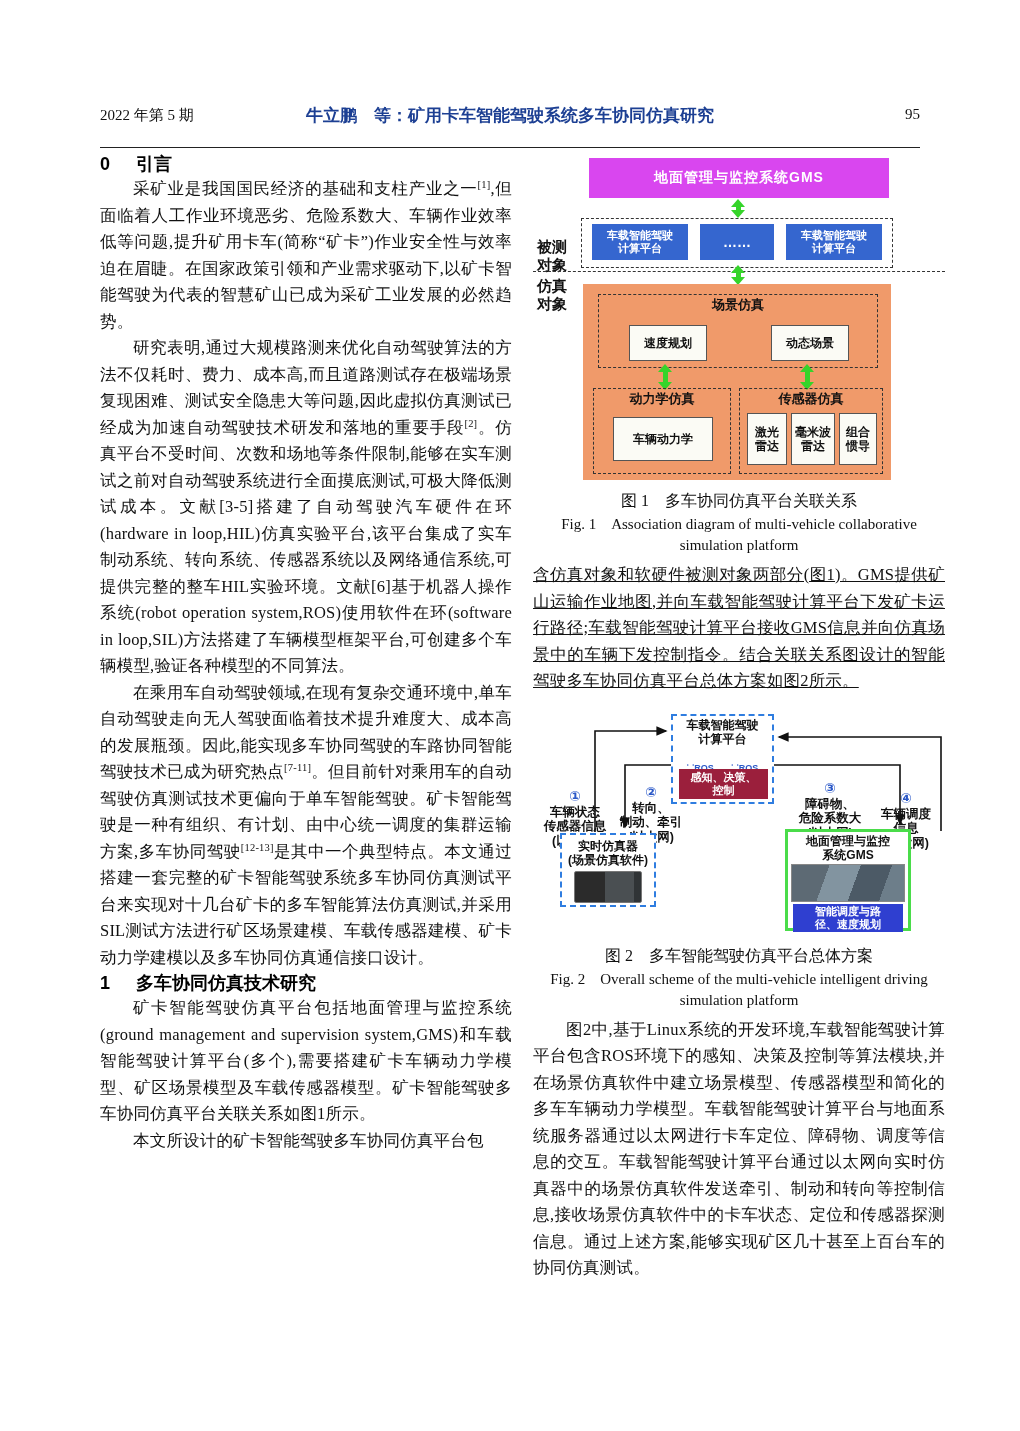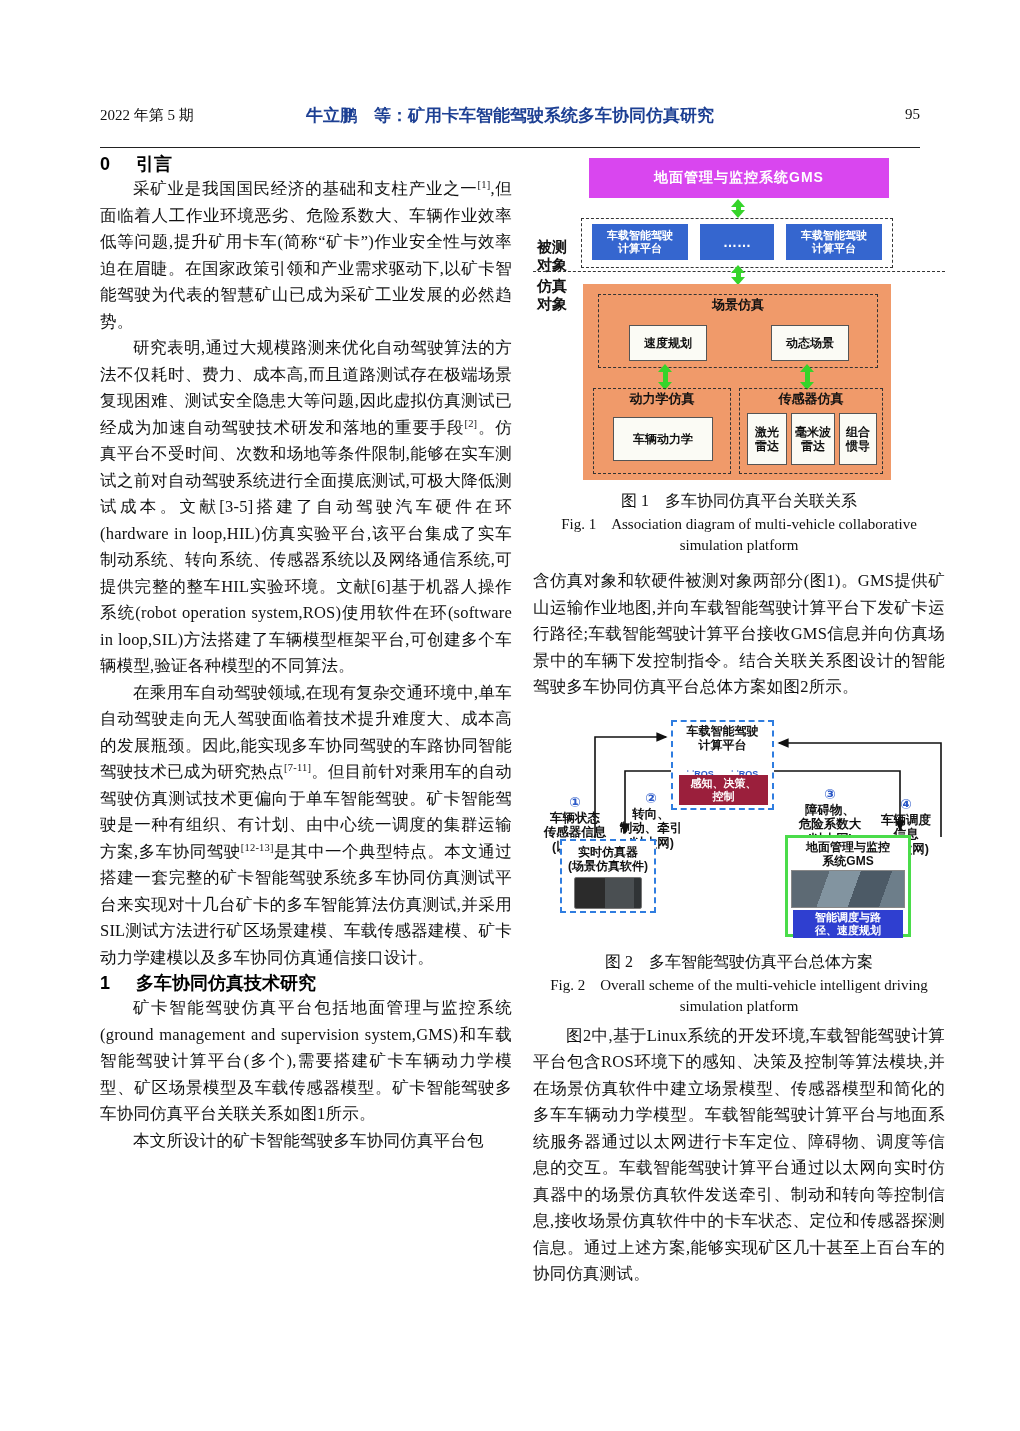--- a/index.html
+++ b/index.html
@@ -206,21 +206,21 @@
         </div>
       </div>
     </div>
 
     <div class="cap">
       <div class="zh">图 1　多车协同仿真平台关联关系</div>
       <div class="en">Fig. 1　Association diagram of multi-vehicle collaborative</div>
       <div class="en">simulation platform</div>
     </div>
 
-    <p class="body" style="margin-top:14px;"><span>含仿真对象和软硬件被测对象两部分(图1)。GMS提供矿山运输作业地图,并向车载智能驾驶计算平台下发矿卡运行路径;车载智能驾驶计算平台接收GMS信息并向仿真场景中的车辆下发控制指令。结合关联关系图设计的智能驾驶多车协同仿真平台总体方案如图2所示。</span></p>
+    <p class="body" style="margin-top:8px;text-decoration:underline;"><span>含仿真对象和软硬件被测对象两部分(图1)。GMS提供矿山运输作业地图,并向车载智能驾驶计算平台下发矿卡运行路径;车载智能驾驶计算平台接收GMS信息并向仿真场景中的车辆下发控制指令。结合关联关系图设计的智能驾驶多车协同仿真平台总体方案如图2所示。</span></p>
 
     <div class="fig2">
       <svg class="f2-arrows" width="412" height="232">
         <defs>
           <marker id="ah" markerWidth="8" markerHeight="8" refX="6" refY="3" orient="auto">
             <path d="M0,0 L7,3 L0,6 Z" fill="#111"></path>
           </marker>
         </defs>
         <path d="M62,123 V22 H133" fill="none" stroke="#111" stroke-width="1.6" marker-end="url(#ah)"></path>
         <path d="M138,56 H92 V118" fill="none" stroke="#111" stroke-width="1.6" marker-end="url(#ah)"></path>

